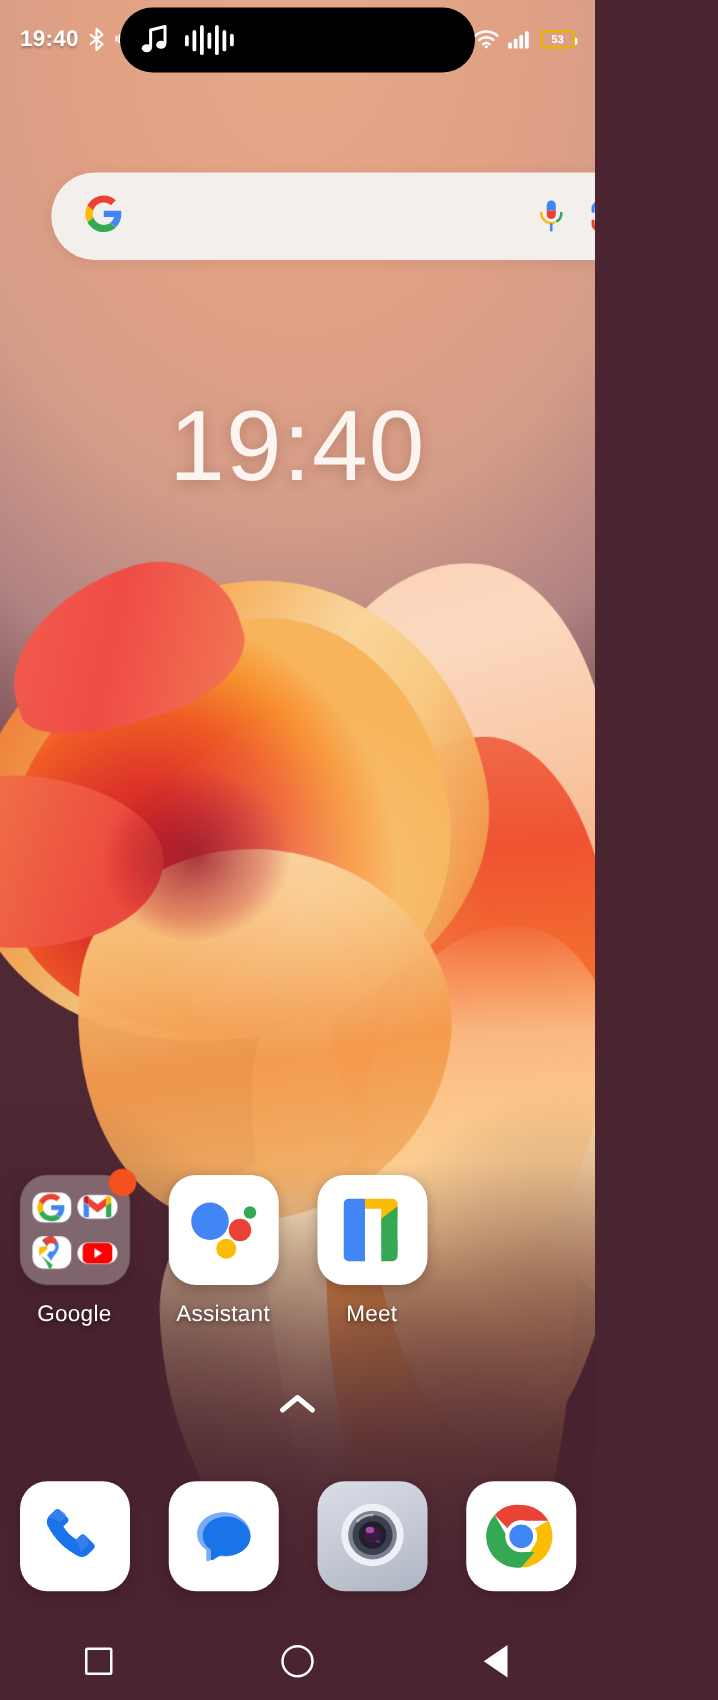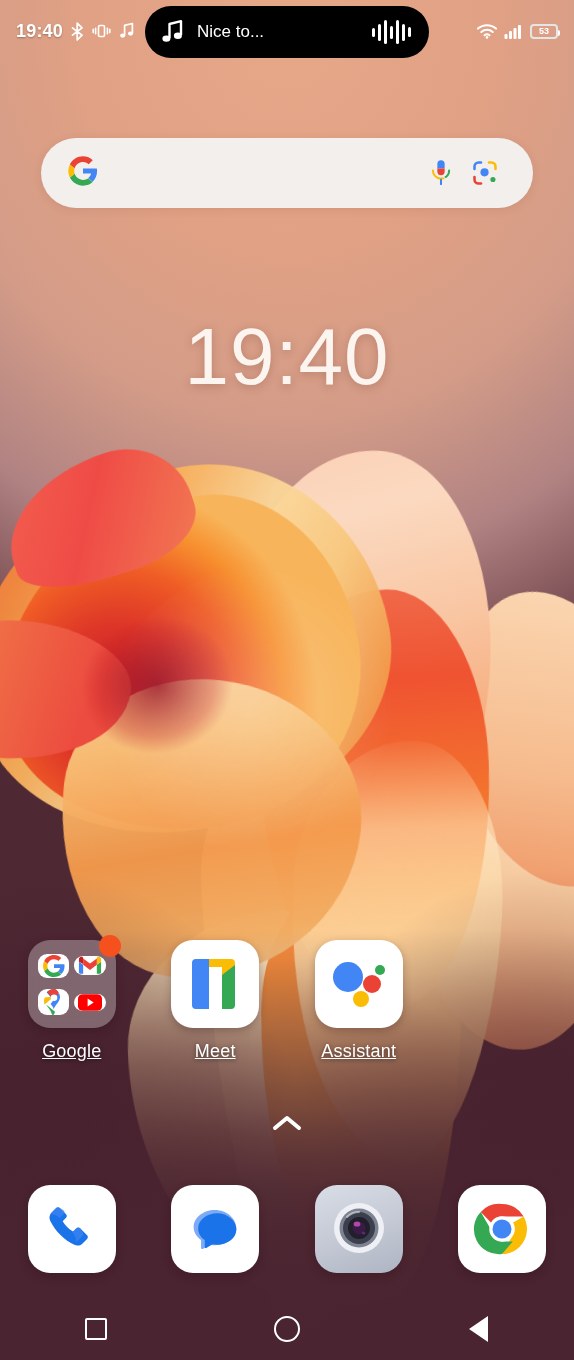--- a/index.html
+++ b/index.html
@@ -3,21 +3,21 @@
 <meta charset="utf-8">
 <style>
   * { margin:0; padding:0; box-sizing:border-box; }
   html,body { width:574px; height:1360px; overflow:hidden; }
   body {
     font-family:"Liberation Sans", sans-serif;
     background:#4a2430;
     position:relative;
   }
   #screen {
-    position:absolute; inset:0; width:574px; height:1360px; overflow:hidden;
+    position:absolute; inset:0; width:476px; height:1360px; overflow:hidden;
   }
 
   
   .wp-base {
     position:absolute; inset:0;
     background:
       radial-gradient(120% 55% at 50% 2%, #e7a88a 0%, #e1a184 28%, #d49c88 52%, #b08282 72%, #7b4e54 88%, #4e2833 100%);
   }
   .wp-vign {
     position:absolute; inset:0;
@@ -147,21 +147,21 @@
     position:absolute; top:0; left:0; right:0; height:62px;
     display:flex; align-items:center; justify-content:space-between;
     padding:0 16px; z-index:40;
   }
   .sb-left { display:flex; align-items:center; gap:8px; }
   .sb-clock { color:#fff; font-size:18px; font-weight:700; letter-spacing:.2px;
     text-shadow:0 1px 2px rgba(0,0,0,.3); }
   .sb-ico { display:block; }
   .sb-right { display:flex; align-items:center; gap:7px; }
   .batt {
-    width:28px; height:15px; border:2px solid #e5e5e5; border-radius:4px;
+    width:28px; height:15px; border:2px solid #eab308; border-radius:4px;
     position:relative; display:flex; align-items:center; justify-content:center;
   }
   .batt::after {
     content:""; position:absolute; right:-4px; top:4px; width:2px; height:6px;
     background:#fff; border-radius:0 2px 2px 0;
   }
   .batt-num { font-size:9px; font-weight:700; color:#fff; line-height:1; }
 
   
   .island {
@@ -205,21 +205,20 @@
   }
   .app { display:flex; flex-direction:column; align-items:center; gap:13px; }
   .icon-tile {
     width:88px; height:88px; border-radius:22px; background:#fff;
     display:flex; align-items:center; justify-content:center; position:relative;
     box-shadow:0 3px 9px rgba(40,15,20,.28);
   }
   .app-label {
     color:#fff; font-size:18px; font-weight:500; letter-spacing:.2px;
     text-shadow:0 1px 4px rgba(0,0,0,.55);
-    text-decoration:underline;
   }
   .folder {
     background:rgba(255,255,255,.30);
     backdrop-filter:blur(6px);
     display:grid; grid-template-columns:1fr 1fr; grid-template-rows:1fr 1fr;
     gap:5px; padding:10px;
   }
   .mini {
     background:#fff; border-radius:9px; display:flex; align-items:center;
     justify-content:center; overflow:hidden;
@@ -317,21 +316,20 @@
       </span>
     </div>
   </div>
 
   <div class="island">
     <svg width="24" height="26" viewBox="0 0 24 26">
       <path d="M8.5 19 L8.5 5 L20 2.2 L20 16" fill="none" stroke="#fff" stroke-width="2.4" stroke-linejoin="round"></path>
       <ellipse cx="5.4" cy="19.6" rx="4" ry="3.2" fill="#fff"></ellipse>
       <ellipse cx="16.9" cy="16.8" rx="4" ry="3.2" fill="#fff"></ellipse>
     </svg>
-    <span class="island-title">Nice to...</span>
     <span class="wave">
       <i style="height:9px"></i>
         <i style="height:17px"></i>
         <i style="height:24px"></i>
         <i style="height:13px"></i>
         <i style="height:24px"></i>
         <i style="height:17px"></i>
         <i style="height:10px"></i>
     </span>
   </div>
@@ -410,44 +408,44 @@
             <path d="M10.4 4.8 L17 9 L10.4 13.2 Z" fill="#fff"></path>
           </svg>
         </span>
         <span class="badge"></span>
       </div>
       <span class="app-label">Google</span>
     </div>
 
     <div class="app">
       <div class="icon-tile">
+        <svg width="62" height="54" viewBox="0 0 62 54">
+          <circle cx="20" cy="20" r="15" fill="#4285f4"></circle>
+          <circle cx="44" cy="27" r="9" fill="#ea4335"></circle>
+          <circle cx="33" cy="42" r="8" fill="#fbbc05"></circle>
+          <circle cx="52" cy="13" r="5" fill="#34a853"></circle>
+        </svg>
+      </div>
+      <span class="app-label">Assistant</span>
+    </div>
+
+    <div class="app">
+      <div class="icon-tile">
         <svg width="60" height="54" viewBox="0 0 60 54">
           <path fill="#fbbc05" d="M24 2h22a4 4 0 0 1 4 4v12l-13 6V10H24V2z"></path>
           <path fill="#ea4335" d="M24 2v8H14l10-8z"></path>
           <path fill="#4285f4" d="M24 2 11 12.5V41.5L24 52V2z" opacity="0"></path>
           <path fill="#4285f4" d="M24 2v50H11a4 4 0 0 1-4-4V6a4 4 0 0 1 4-4h13z"></path>
           <path fill="#34a853" d="M24 52h22a4 4 0 0 0 4-4V36l-13-6v22H24v0z"></path>
           <rect x="24" y="18" width="13" height="18" fill="#fff"></rect>
           <path fill="#34a853" d="M37 18v18l13 10V8L37 18z"></path>
           <path fill="#fbbc05" d="M37 18 50 8v12l-13 6V18z" opacity="0"></path>
         </svg>
       </div>
       <span class="app-label">Meet</span>
-    </div>
-
-    <div class="app">
-      <div class="icon-tile">
-        <svg width="62" height="54" viewBox="0 0 62 54">
-          <circle cx="20" cy="20" r="15" fill="#4285f4"></circle>
-          <circle cx="44" cy="27" r="9" fill="#ea4335"></circle>
-          <circle cx="33" cy="42" r="8" fill="#fbbc05"></circle>
-          <circle cx="52" cy="13" r="5" fill="#34a853"></circle>
-        </svg>
-      </div>
-      <span class="app-label">Assistant</span>
     </div>
 
 
   </div>
 
   <div class="drawer-arrow">
     <svg width="34" height="22" viewBox="0 0 34 22">
       <path d="M5 16 L17 6 L29 16" fill="none" stroke="#fff" stroke-width="4" stroke-linecap="round" stroke-linejoin="round"></path>
     </svg>
   </div>

